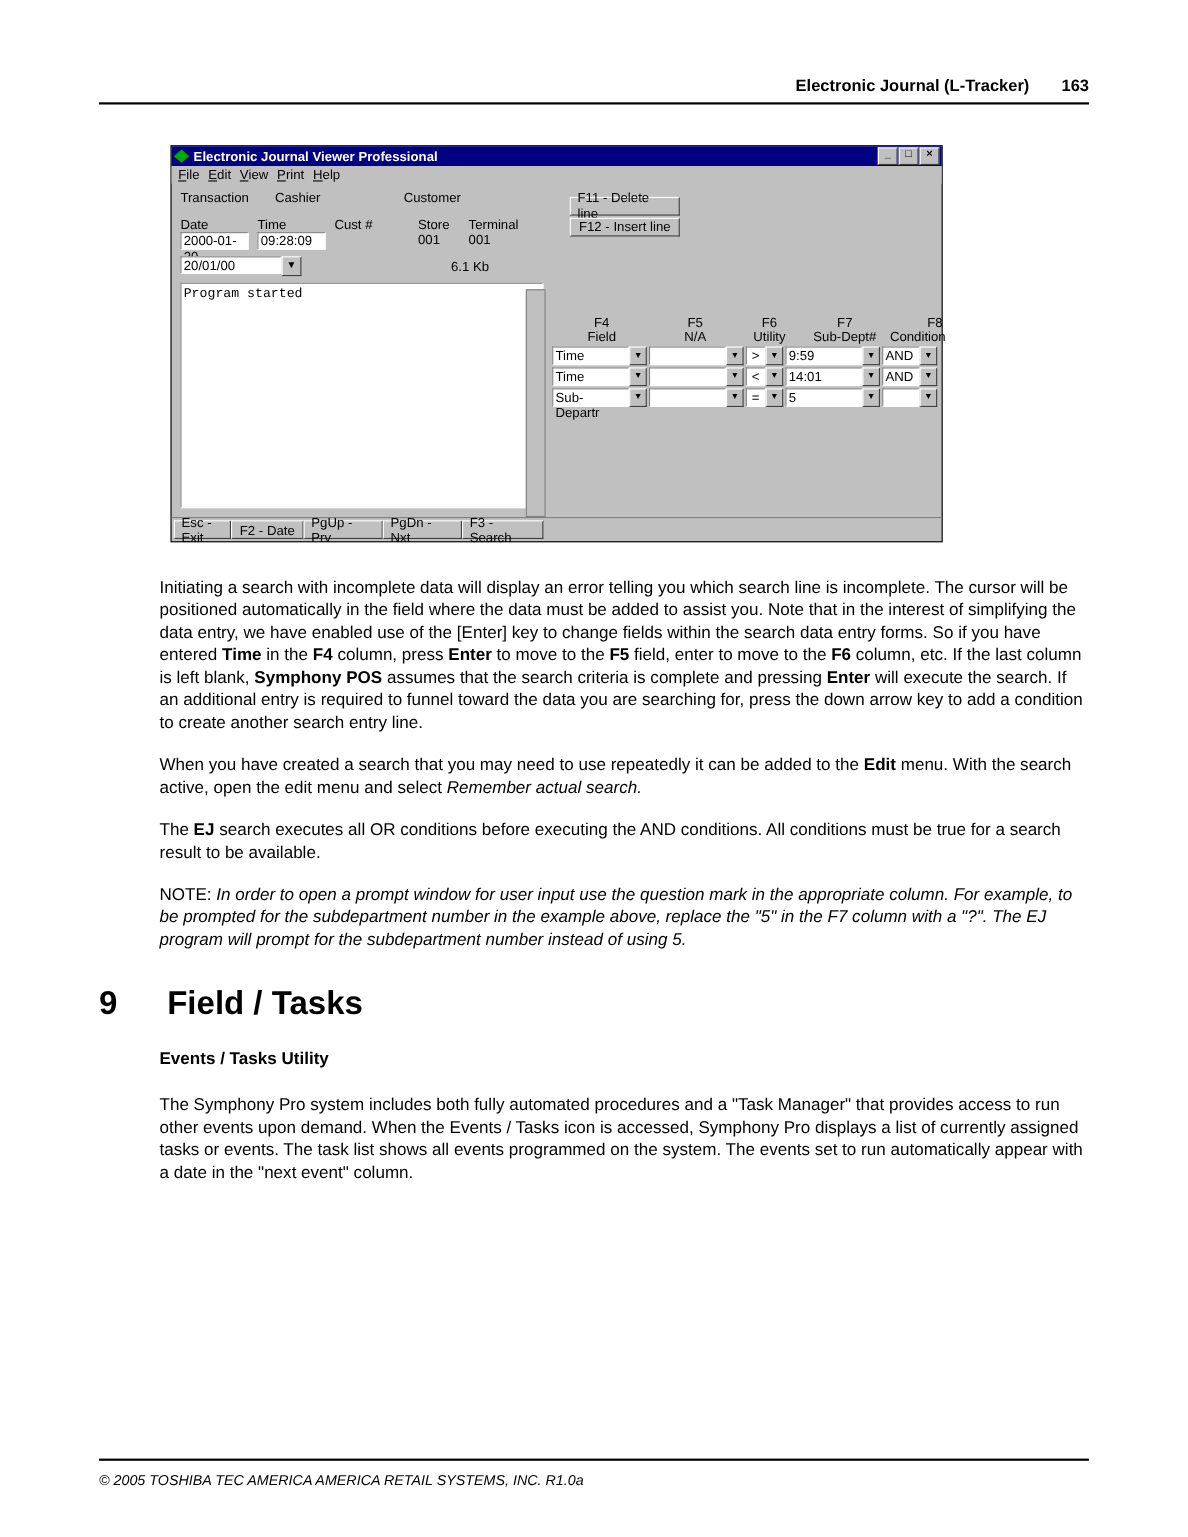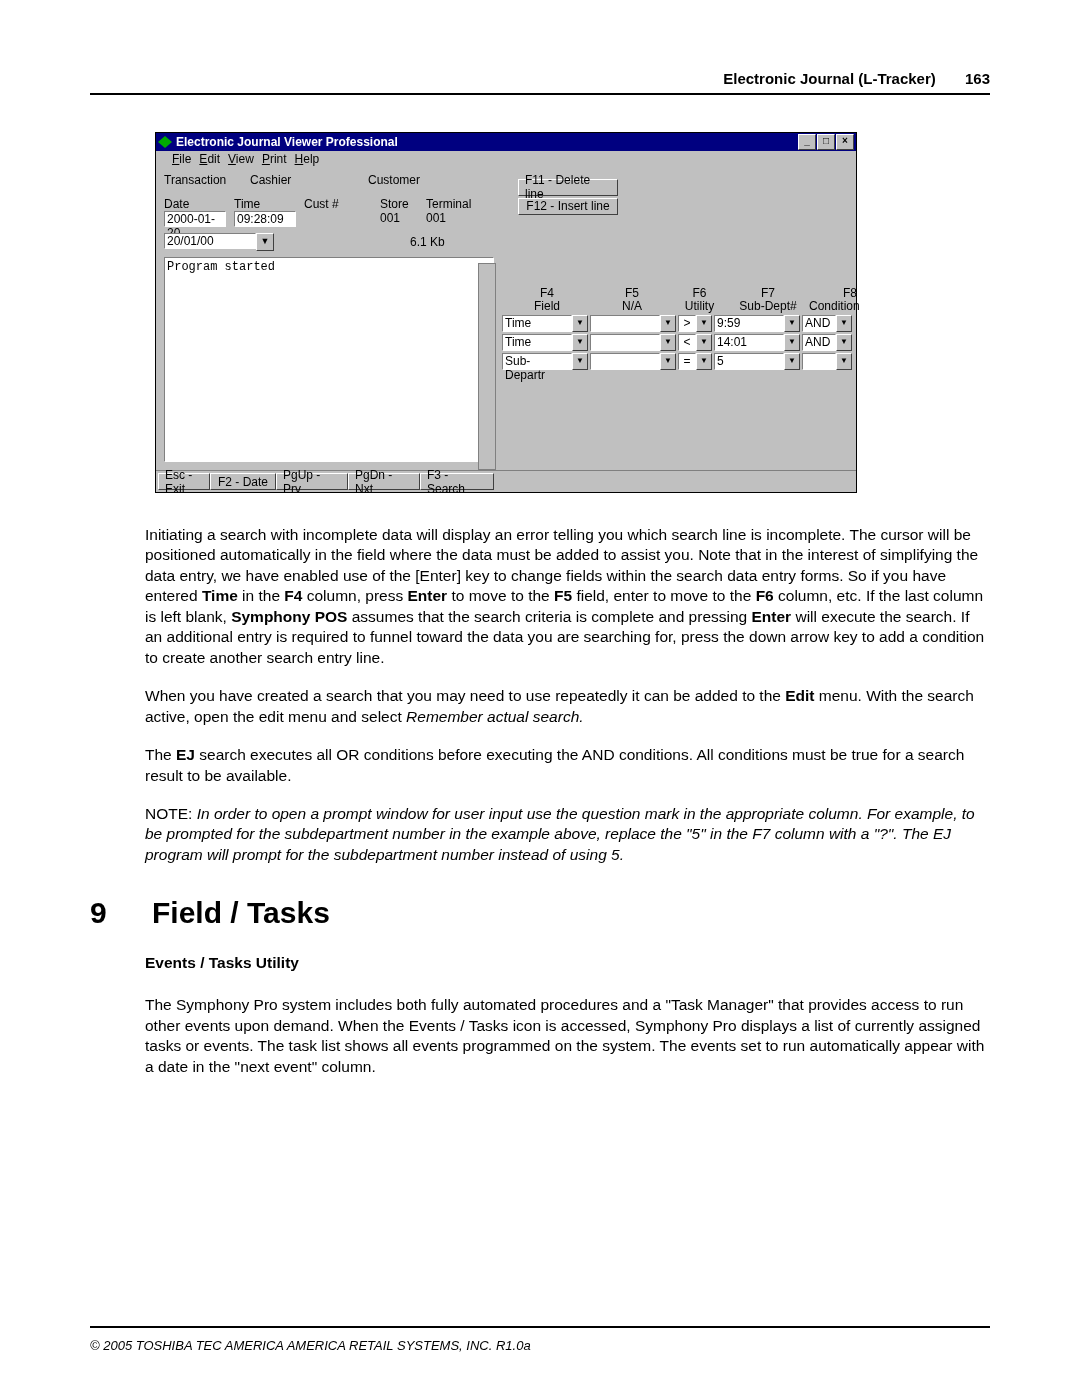--- a/index.html
+++ b/index.html
@@ -62,21 +62,21 @@
     background: #c0c0c0;
     border: 1px solid #fff;
     border-right-color: #404040;
     border-bottom-color: #404040;
     font-weight: bold; font-size: 10px; line-height: 12px; text-align: center;
     color: #000;
   }
   .menubar {
     display: flex;
     gap: 8px;
-    padding: 1px 16px;
+    padding: 1px 6px;
     background: #c0c0c0;
     font-size: 12px;
   }
   .menubar span { }
   .mnemonic { text-decoration: underline; }
 
   .client {
     padding: 6px 20px 8px 8px;
     display: flex;
     gap: 8px;
@@ -254,21 +254,21 @@
       <span><span class="mnemonic">V</span>iew</span>
       <span><span class="mnemonic">P</span>rint</span>
       <span><span class="mnemonic">H</span>elp</span>
     </div>
 
     <div class="client">
       <div class="left-col">
         <div class="row" style="gap:18px">
           <span class="lbl" style="width:68px">Transaction</span>
           <span class="lbl" style="width:68px">Cashier</span>
-          <span class="lbl" style="width:90px;text-align:left;margin-left:32px">Customer</span>
+          <span class="lbl" style="width:90px;text-align:center;margin-left:12px">Customer</span>
         </div>
         <div class="row" style="margin-top:10px">
           <span class="lbl" style="width:62px">Date</span>
           <span class="lbl" style="width:62px">Time</span>
           <span class="lbl" style="width:58px">Cust #</span>
           <span class="lbl" style="width:38px;margin-left:10px">Store</span>
           <span class="lbl" style="width:48px">Terminal</span>
         </div>
         <div class="row">
           <div class="sunk" style="width:62px">2000-01-20</div>

